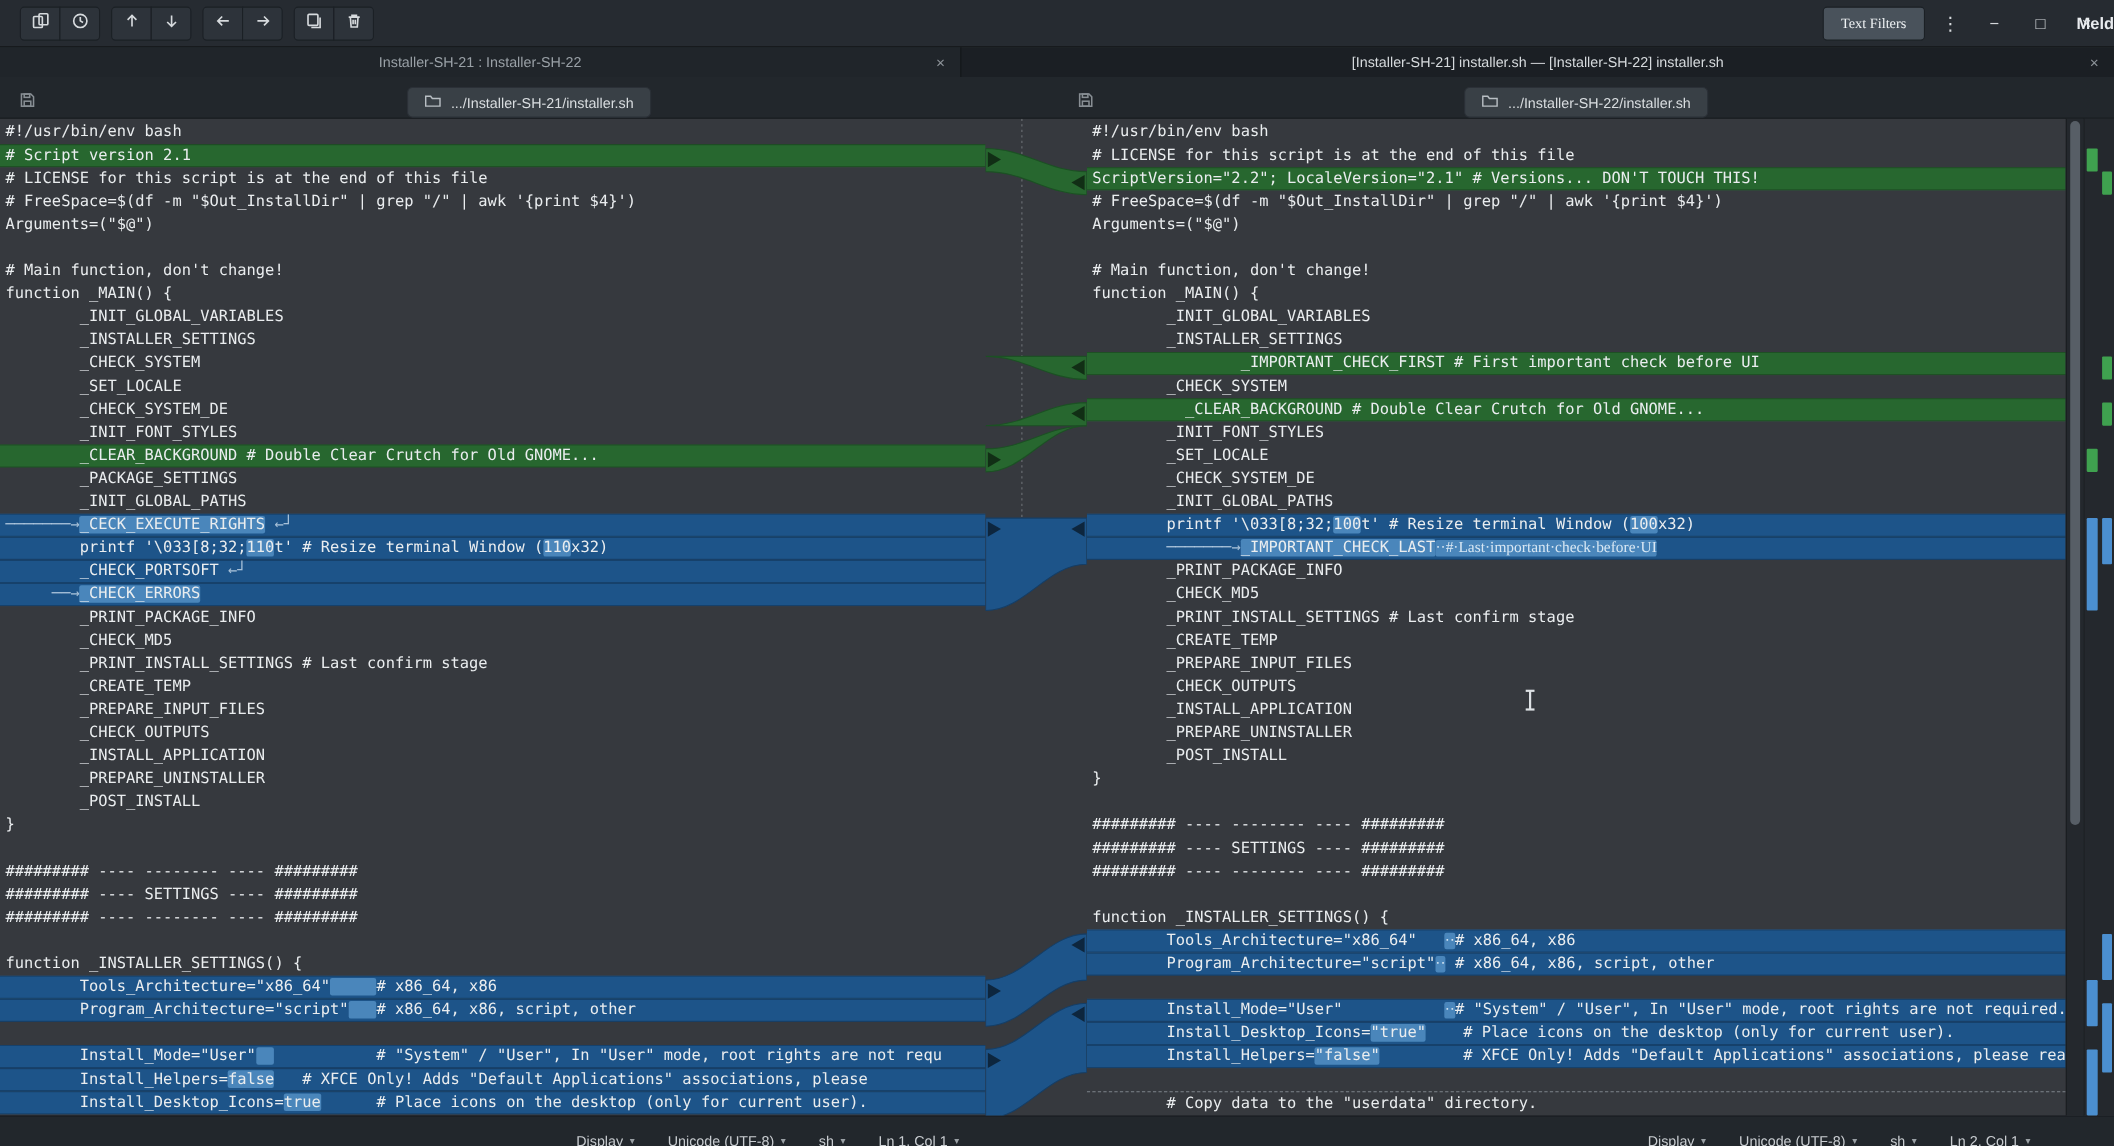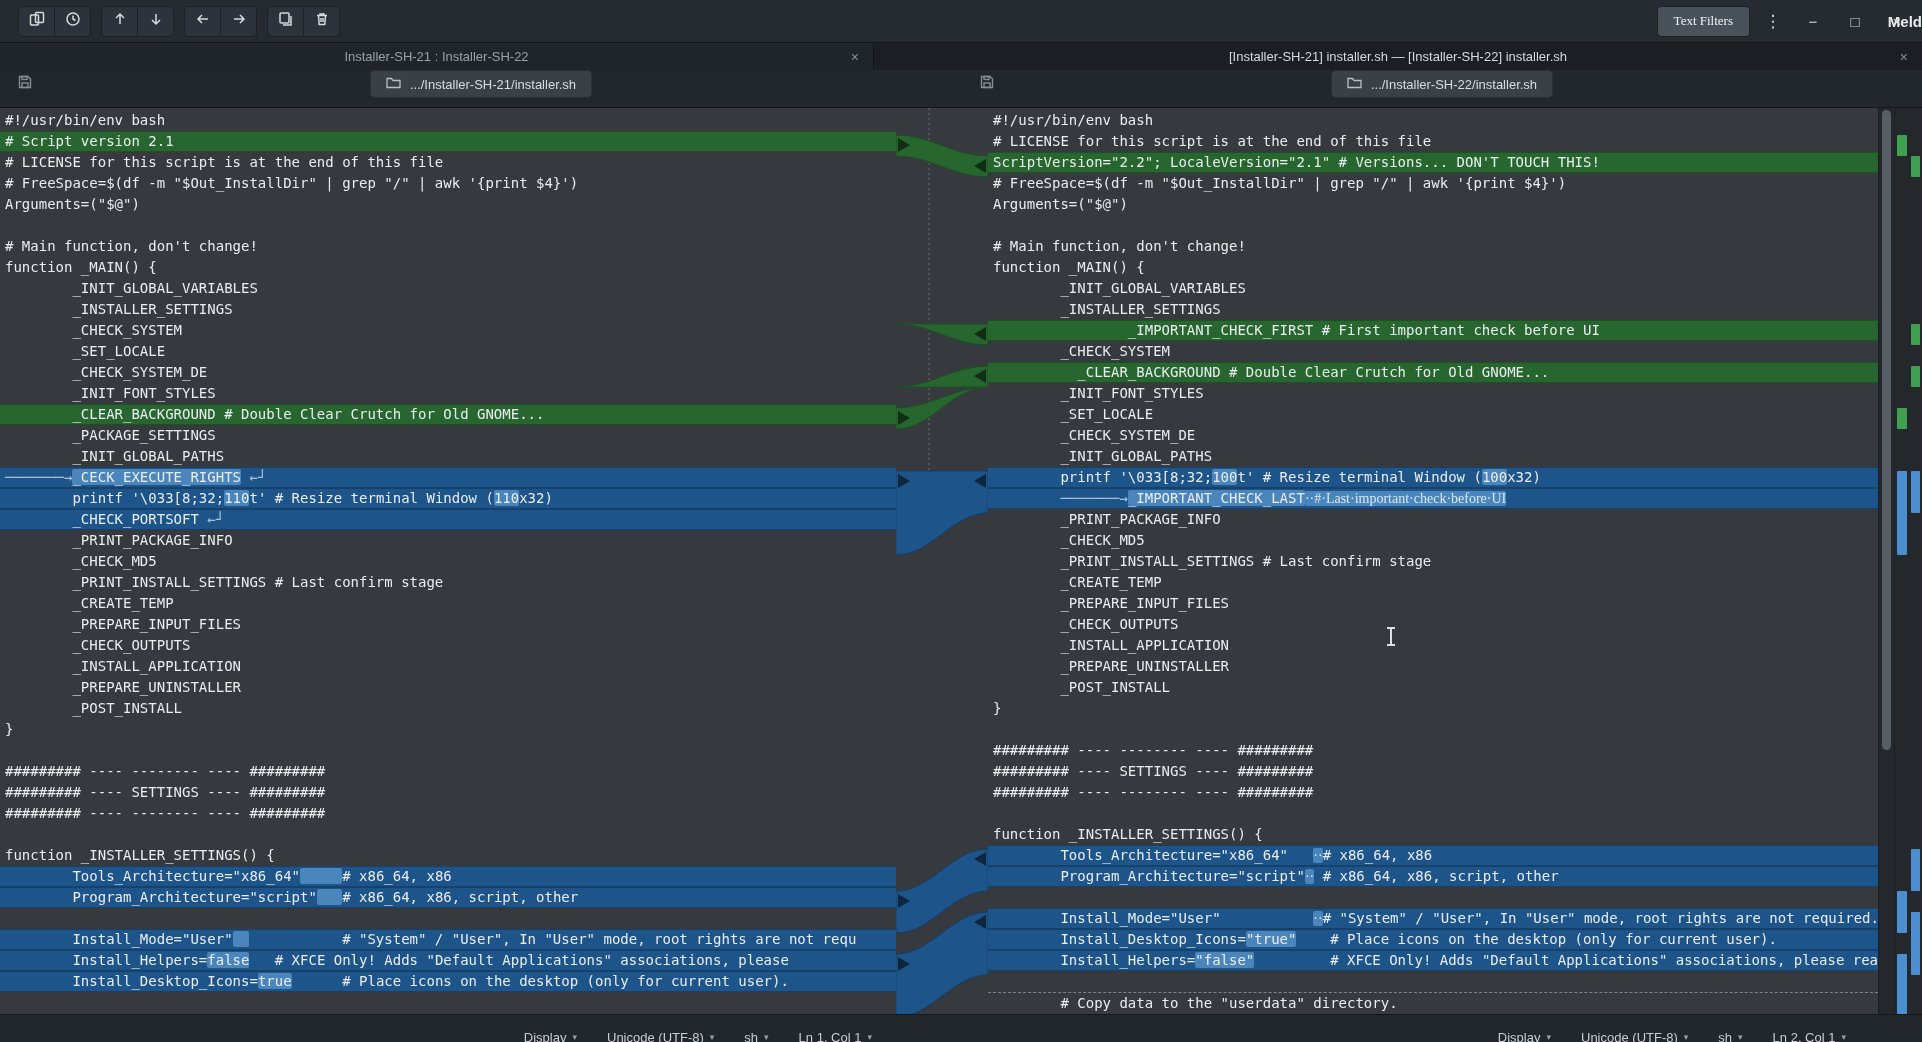--- a/index.html
+++ b/index.html
@@ -31,21 +31,21 @@
   .tab-left { width:874px; position:relative; background:#20252a; border-right:1px solid #121518;
               display:flex; align-items:center; justify-content:center; }
   .tab-left .lbl { color:#99a0a6; font-size:13px; }
   .tab-right { flex:1; position:relative; display:flex; align-items:center; justify-content:center; }
   .tab-right .lbl { color:#d6dadd; font-size:13px; }
   .tab-close { position:absolute; right:14px; top:50%; transform:translateY(-50%);
                color:#8b9197; font-size:14px; line-height:1; }
 
   
   .fileheader { height:38px; background:#22272c; border-bottom:1px solid #15181c; display:flex; }
-  .fh-half { position:relative; display:flex; align-items:flex-start; justify-content:center; }
+  .fh-half { position:relative; display:flex; align-items:flex-end; justify-content:center; }
   .fh-left { width:962px; } .fh-right { flex:1; }
   .save-btn { position:absolute; left:10px; width:30px; height:28px; display:flex;
               align-items:center; justify-content:center; opacity:.85; }
   .save-btn svg { stroke:#9aa1a7; fill:none; stroke-width:1.4; }
   .path-pill { display:flex; align-items:center; gap:9px; background:#394046; border:1px solid #2b3037;
                border-radius:5px; padding:5px 15px; color:#d9dde0; font-size:13px; }
   .path-pill svg { stroke:#b9bfc4; fill:none; stroke-width:1.3; }
 
   
   .main { height:906px; display:flex; position:relative; background:#36393e; }
@@ -237,20 +237,21 @@
       <div class="line"><span>        _CHECK_SYSTEM</span></div>
       <div class="line"><span>        _SET_LOCALE</span></div>
       <div class="line"><span>        _CHECK_SYSTEM_DE</span></div>
       <div class="line"><span>        _INIT_FONT_STYLES</span></div>
       <div class="line g"><span>        _CLEAR_BACKGROUND # Double Clear Crutch for Old GNOME...</span></div>
       <div class="line"><span>        _PACKAGE_SETTINGS</span></div>
       <div class="line"><span>        _INIT_GLOBAL_PATHS</span></div>
       <div class="line b"><span class="ws">───────→</span><span class="hl">_CECK_EXECUTE_RIGHTS</span><span> </span><span class="ws">←┘</span></div>
       <div class="line b"><span>        printf '\033[8;32;</span><span class="hl">110</span><span>t' # Resize terminal Window (</span><span class="hl">110</span><span>x32)</span></div>
       <div class="line b"><span>        _CHECK_PORTSOFT </span><span class="ws">←┘</span></div>
+      <div class="line b"><span>     </span><span class="ws">──→</span><span class="hl">_CHECK_ERRORS</span></div>
       <div class="line"><span>        _PRINT_PACKAGE_INFO</span></div>
       <div class="line"><span>        _CHECK_MD5</span></div>
       <div class="line"><span>        _PRINT_INSTALL_SETTINGS # Last confirm stage</span></div>
       <div class="line"><span>        _CREATE_TEMP</span></div>
       <div class="line"><span>        _PREPARE_INPUT_FILES</span></div>
       <div class="line"><span>        _CHECK_OUTPUTS</span></div>
       <div class="line"><span>        _INSTALL_APPLICATION</span></div>
       <div class="line"><span>        _PREPARE_UNINSTALLER</span></div>
       <div class="line"><span>        _POST_INSTALL</span></div>
       <div class="line"><span>}</span></div>

